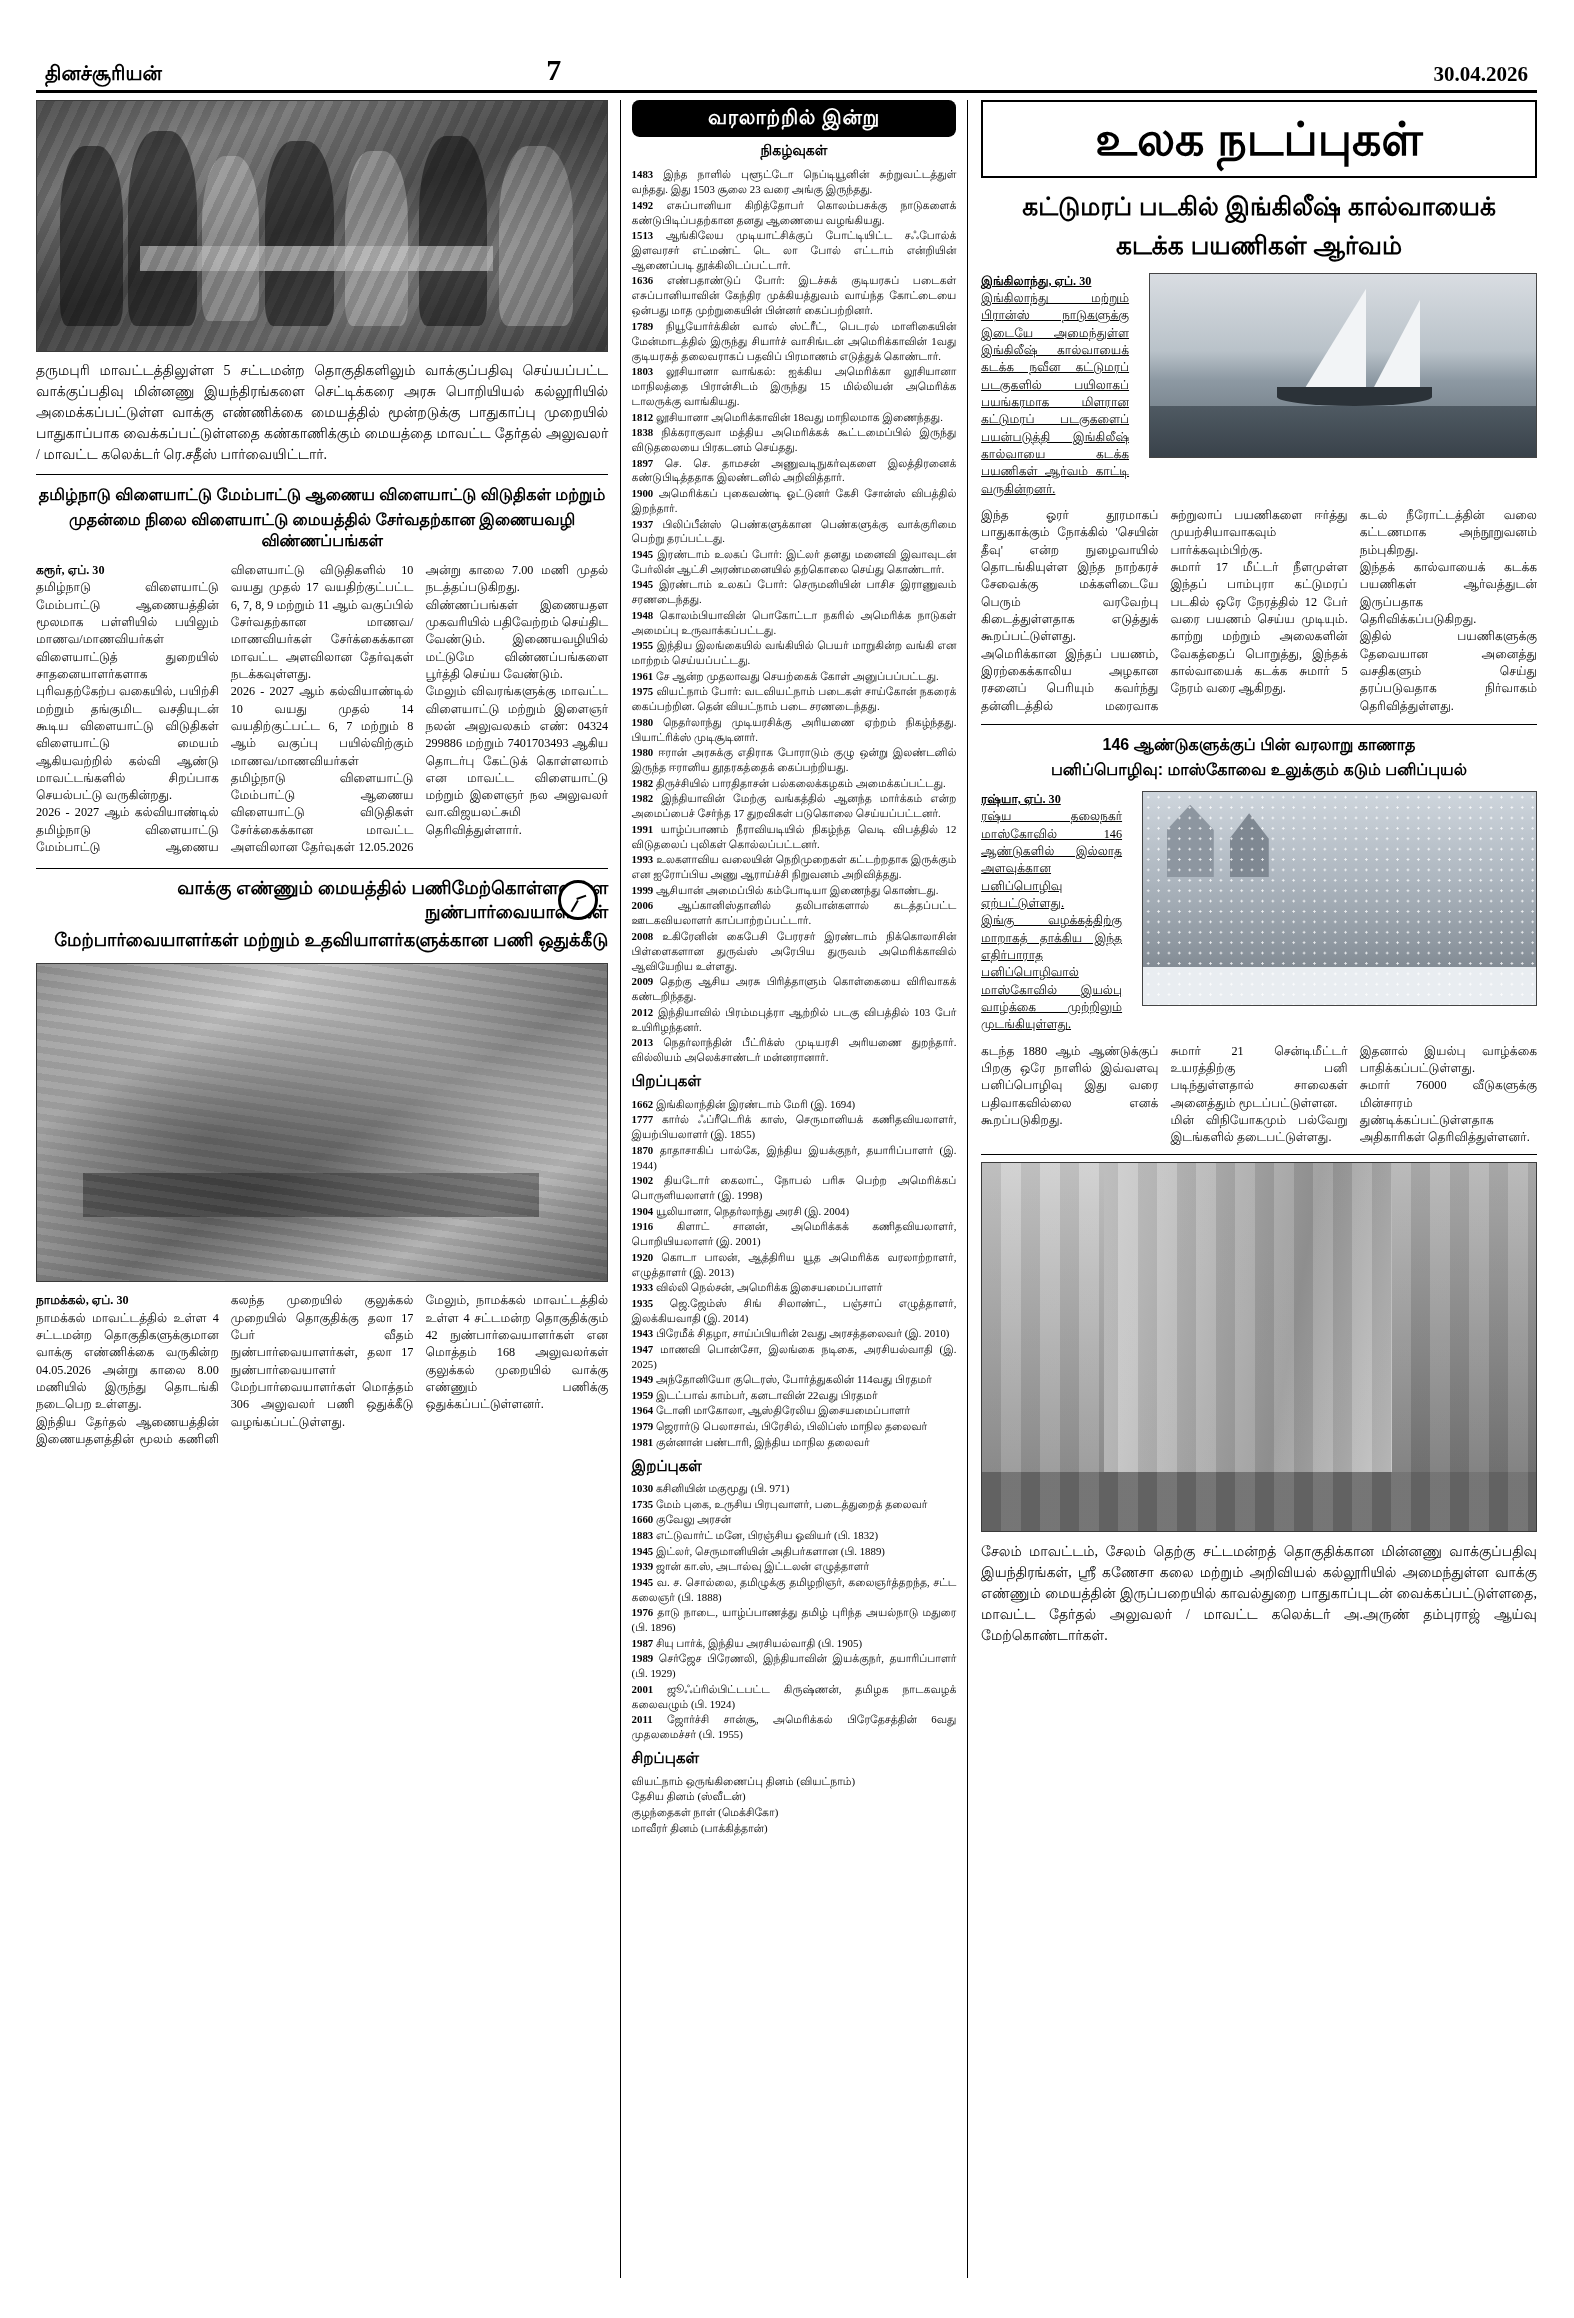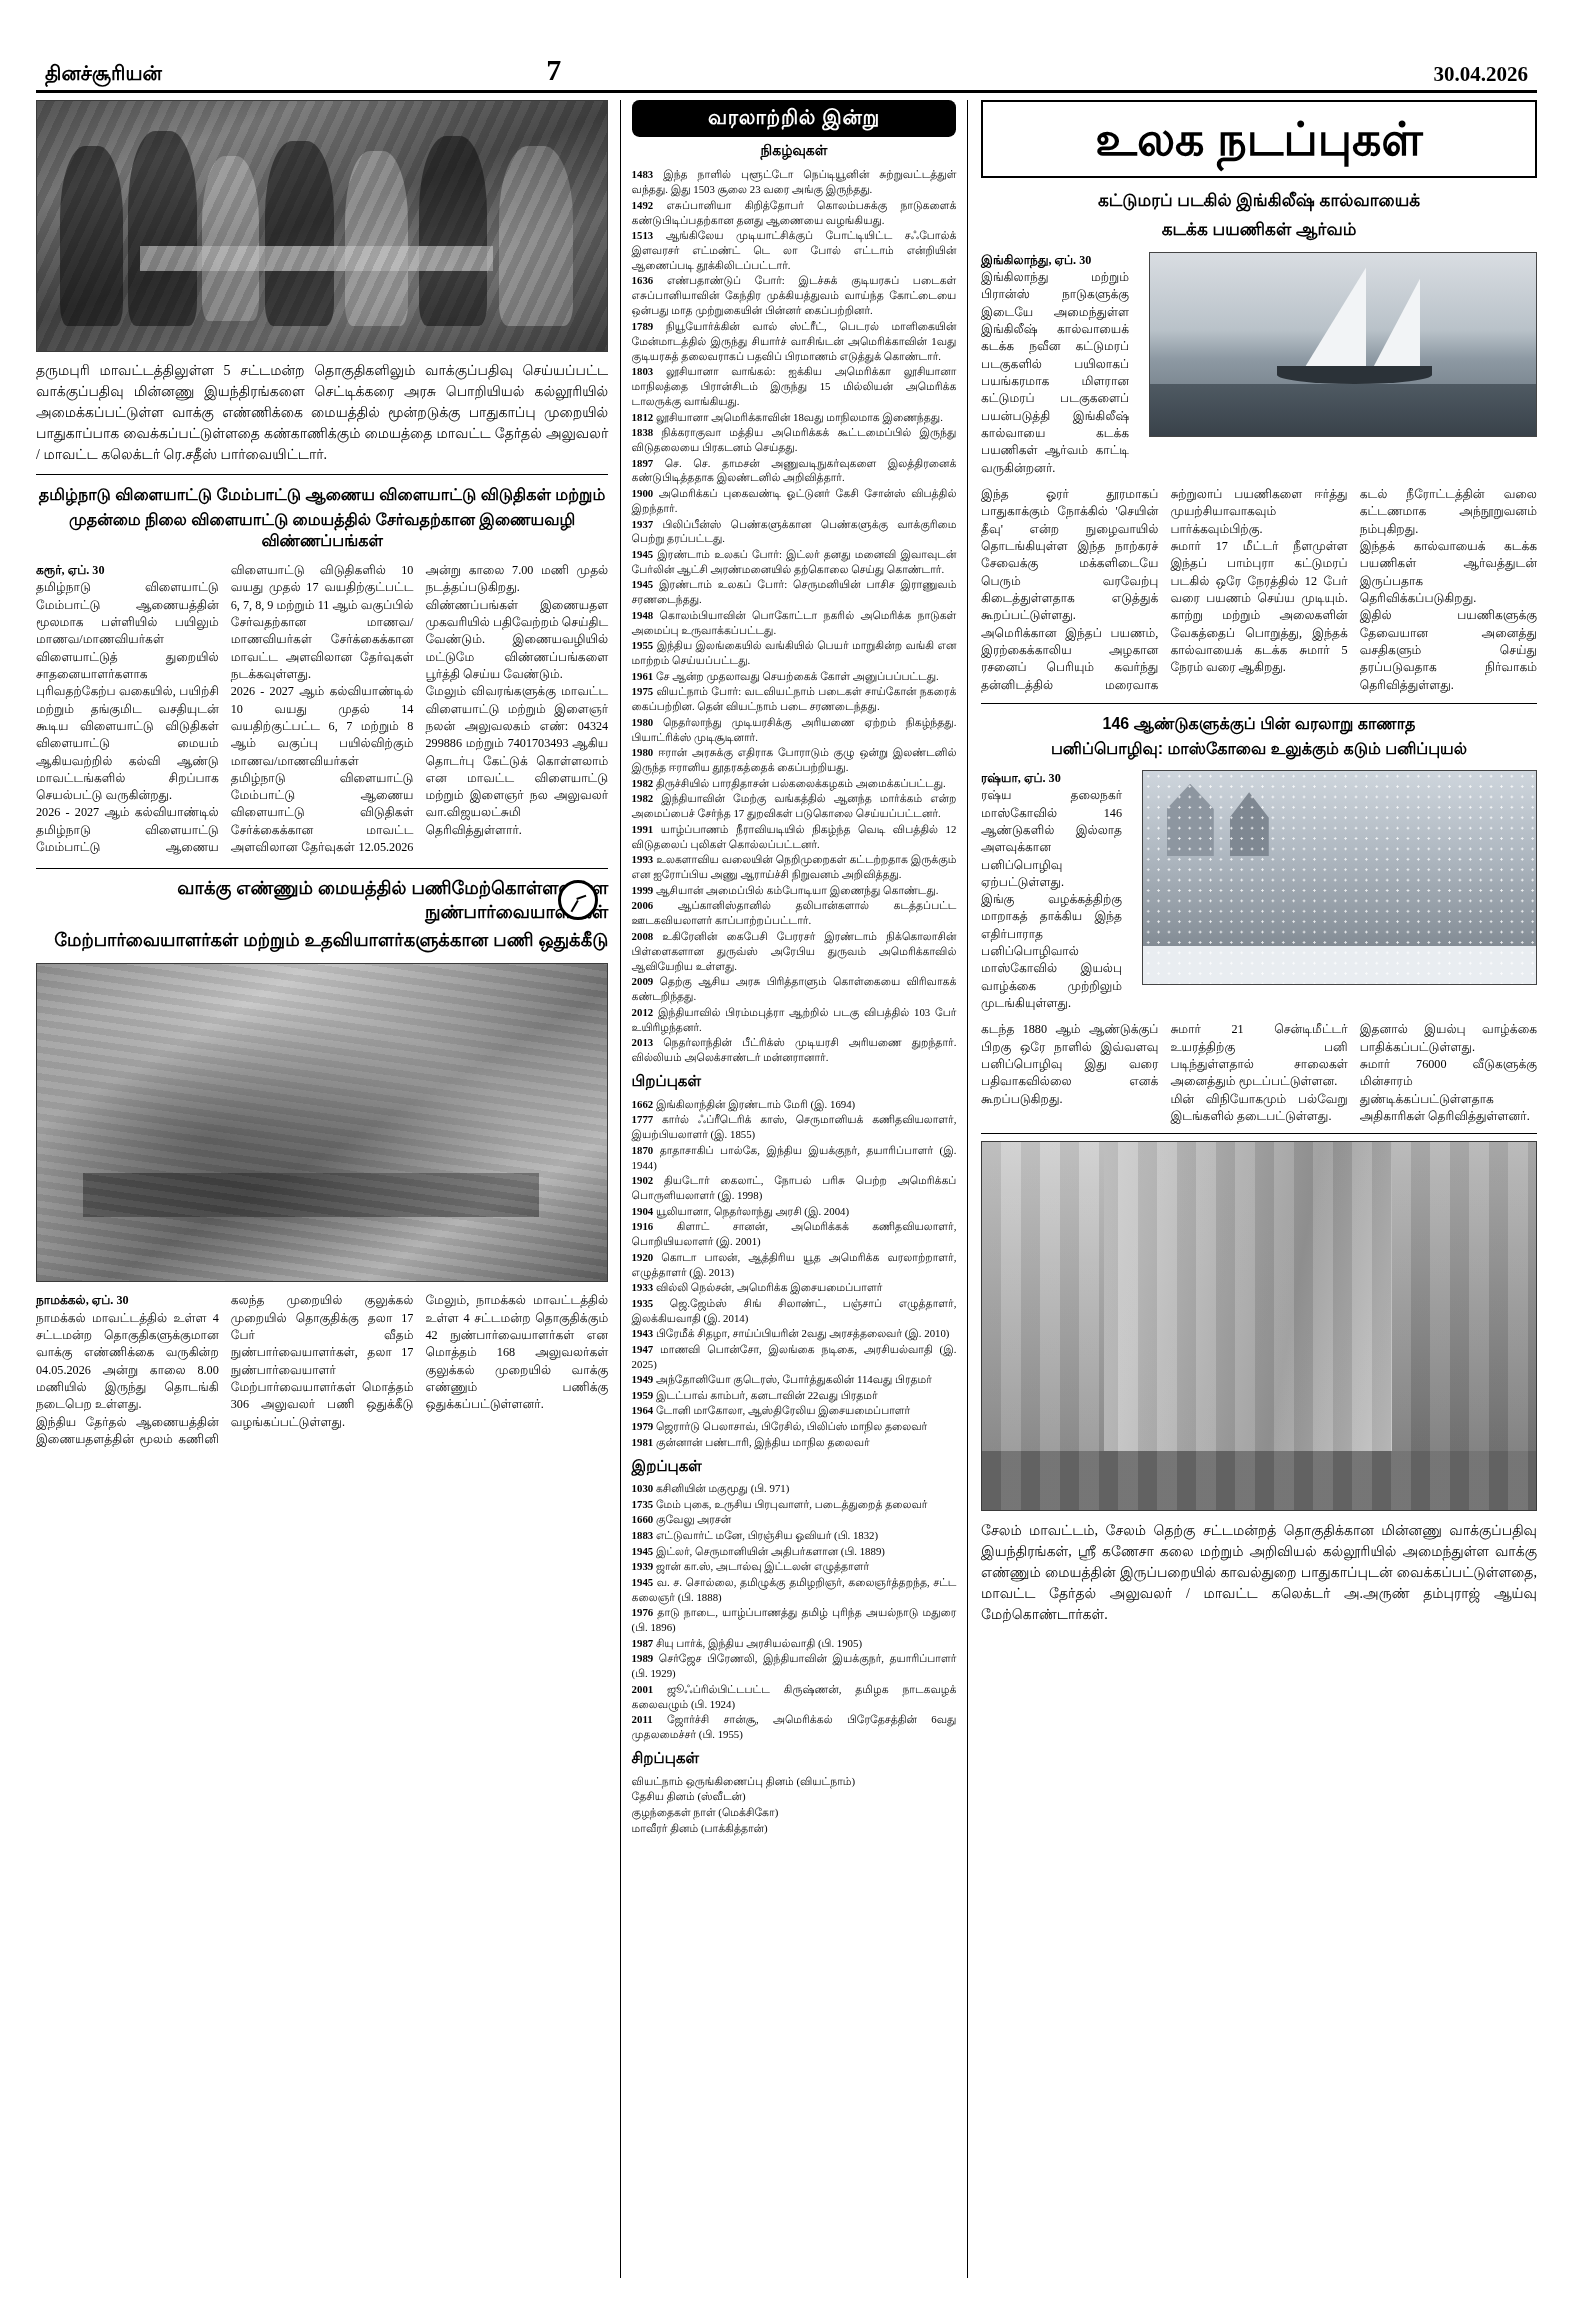--- a/index.html
+++ b/index.html
@@ -100,21 +100,21 @@
   }
   .photo .fig.light { background: rgba(235,235,235,.55); }
 
   
   .headline {
     font-family: "Liberation Sans", sans-serif;
     font-weight: bold;
     text-align: center;
     line-height: 1.32;
   }
-  .hl-lg { font-size: 17px; }
+  .hl-lg { font-size: 25px; }
   .hl-md { font-size: 16px; }
   .hl-sm { font-size: 18px; text-align: right; }
 
   
   .body-text {
     font-family: "Liberation Serif", serif;
     font-size: 12.2px;
     line-height: 1.42;
     text-align: justify;
     text-justify: inter-word;
@@ -182,21 +182,21 @@
     line-height: 1;
     white-space: nowrap;
   }
 
   .sep { border-top: 1.5px solid #000; margin: 9px 0; }
   .sep-thin { border-top: 0.7px solid #000; margin: 7.4px 0; }
 
   .art { margin-bottom: 10.4px; }
   .dateline { font-weight: bold; }
 
-  .flow-wrap { display: flex; gap: 20px; }
+  .flow-wrap { display: flex; gap: 20px; text-decoration: underline; }
   .flow-text { flex: 1; }
 
   .sailing {
     background: linear-gradient(180deg,#d9dde2 0%,#b9c2c9 42%,#8d99a3 58%,#5f6a73 100%);
     position: relative;
     overflow: hidden;
     border: 0.7px solid #444;
   }
   .sailing .sail {
     position: absolute;

